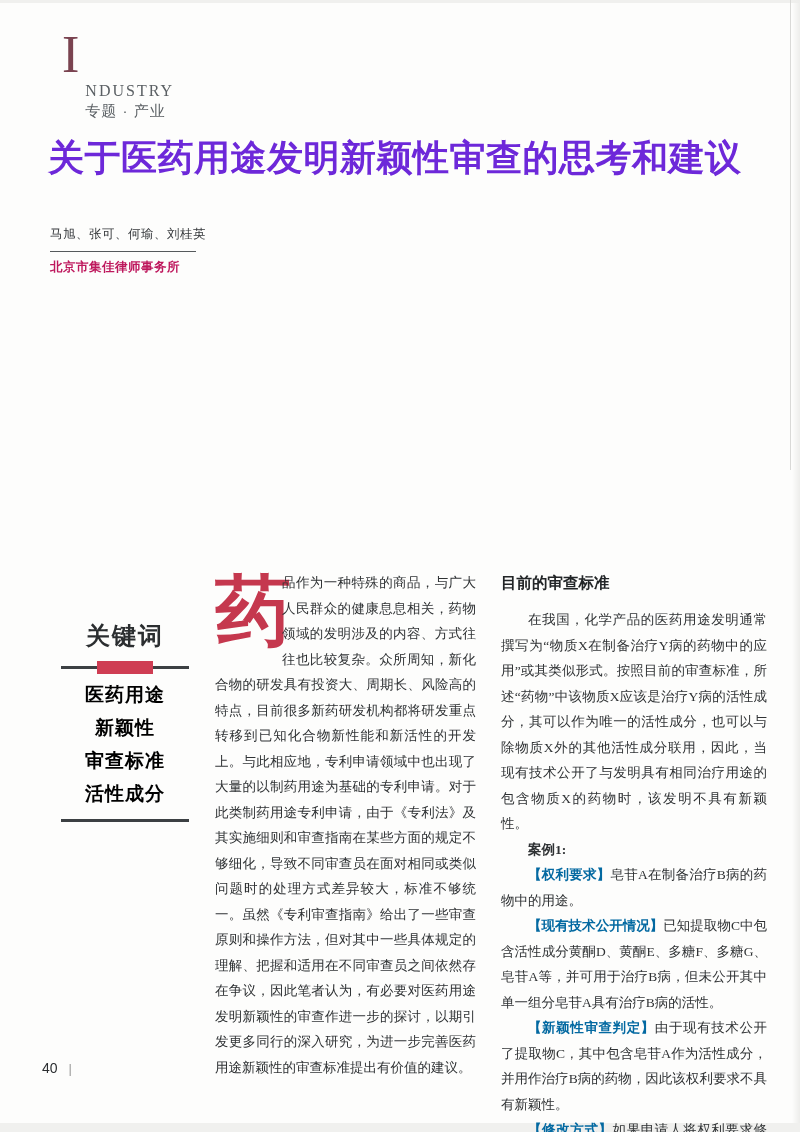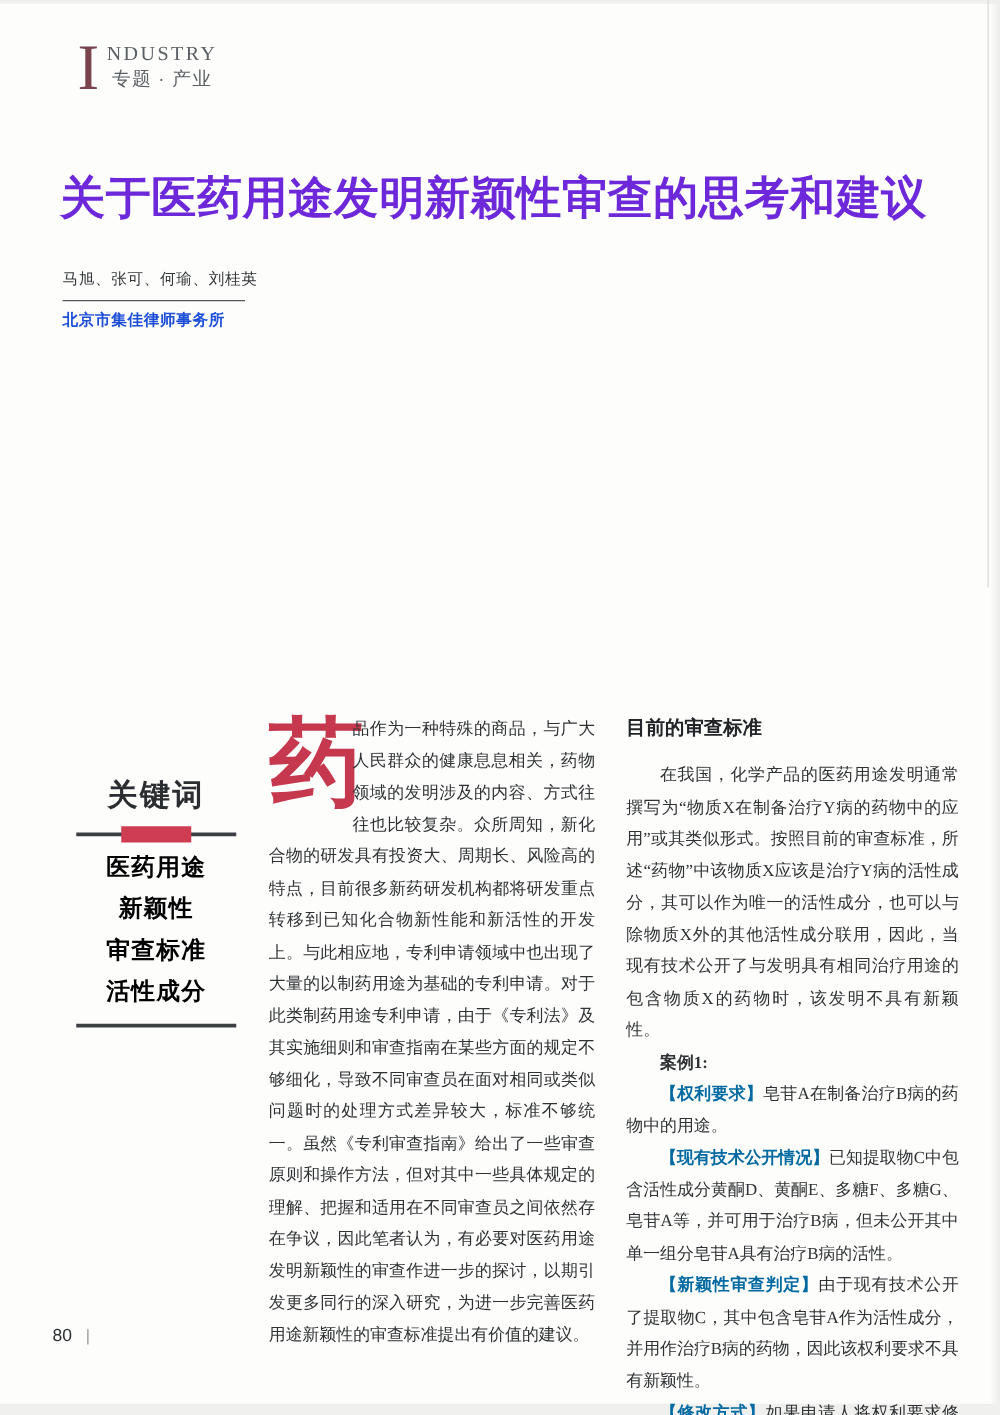--- a/index.html
+++ b/index.html
@@ -17,35 +17,35 @@
   .edge-right-line { position:absolute; top:0; right:9px; width:1px; height:470px; background:#d9d9d7; }
 
   
   .brand { position:absolute; left:62px; top:32px; height:50px; }
   .brand-i {
     float:left; font-family:"Liberation Serif","DejaVu Serif",serif;
     font-size:52px; line-height:46px; color:#7a4350; margin-right:6px; font-weight:400;
   }
   .brand-text { float:left; padding-top:4px; color:#5b6064; }
   .brand-word { font-family:"Liberation Serif","DejaVu Serif",serif; font-size:16px;
-    letter-spacing:2px; line-height:16px; }
+    letter-spacing:2px; line-height:16px;margin-top:47px; }
   .brand-sub  { font-family:"Liberation Sans","DejaVu Sans",sans-serif; font-size:15px;
-    line-height:20px; margin-top:2px; letter-spacing:1px;text-align:center; }
+    line-height:20px; margin-top:2px; letter-spacing:1px; }
 
   
   .title {
     position:absolute; left:48px; top:136px; margin:0; width:710px;
     font-family:"Liberation Sans","DejaVu Sans",sans-serif;
     font-weight:bold; font-size:36px; line-height:44px; letter-spacing:0.5px;
     color:#6d28d9;
   }
-  .byline { position:absolute; left:50px; top:215px; font-family:"Liberation Sans","DejaVu Sans",sans-serif; }
+  .byline { position:absolute; left:50px; top:226px; font-family:"Liberation Sans","DejaVu Sans",sans-serif; }
   .authors { font-size:12.5px; color:#34373a; letter-spacing:0.5px; }
   .byline-rule { width:146px; height:1px; background:#55595c; margin:8px 0 7px 0; }
-  .affiliation { font-size:12.5px; font-weight:bold; color:#1d4ed8; letter-spacing:0.5px; }
+  .affiliation { font-size:12.5px; font-weight:bold; color:#be185d; letter-spacing:0.5px; }
 
   
   .kw { position:absolute; left:61px; top:620px; width:128px; text-align:center; }
   .kw-title { font-size:24px; font-weight:bold; color:#2b2e30; letter-spacing:2px; }
   .kw-rule-top { position:relative; height:13px; margin-top:9px; }
   .kw-rule-top .line { position:absolute; left:0; top:5px; width:100%; height:3px; background:#3c4043; }
   .kw-accent { position:absolute; left:36px; top:0; width:56px; height:13px; background:#cf3d53; }
   .kw-item { font-size:19px; font-weight:600; color:#000000; margin-top:9px; line-height:24px; letter-spacing:1px; }
   .kw-rule-bottom { height:3px; background:#3c4043; margin-top:13px; }
 
@@ -120,16 +120,16 @@
     <h2 class="sec-heading">目前的审查标准</h2>
     <p>在我国，化学产品的医药用途发明通常撰写为“物质X在制备治疗Y病的药物中的应用”或其类似形式。按照目前的审查标准，所述“药物”中该物质X应该是治疗Y病的活性成分，其可以作为唯一的活性成分，也可以与除物质X外的其他活性成分联用，因此，当现有技术公开了与发明具有相同治疗用途的包含物质X的药物时，该发明不具有新颖性。</p>
     <p class="case-label">案例1:</p>
     <p><b>【权利要求】</b><span>皂苷A在制备治疗B病的药物中的用途。</span></p>
     <p><b>【现有技术公开情况】</b><span>已知提取物C中包含活性成分黄酮D、黄酮E、多糖F、多糖G、皂苷A等，并可用于治疗B病，但未公开其中单一组分皂苷A具有治疗B病的活性。</span></p>
     <p><b>【新颖性审查判定】</b><span>由于现有技术公开了提取物C，其中包含皂苷A作为活性成分，并用作治疗B病的药物，因此该权利要求不具有新颖性。</span></p>
     <p><b>【修改方式】</b><span>如果申请人将权利要求修改为“皂</span></p>
   </section>
 
   <footer class="pagenum">
-    <span>80</span><span class="pipe">|</span>
+    <span>40</span><span class="pipe">|</span>
   </footer>
 
 </div>
 
 </body></html>

